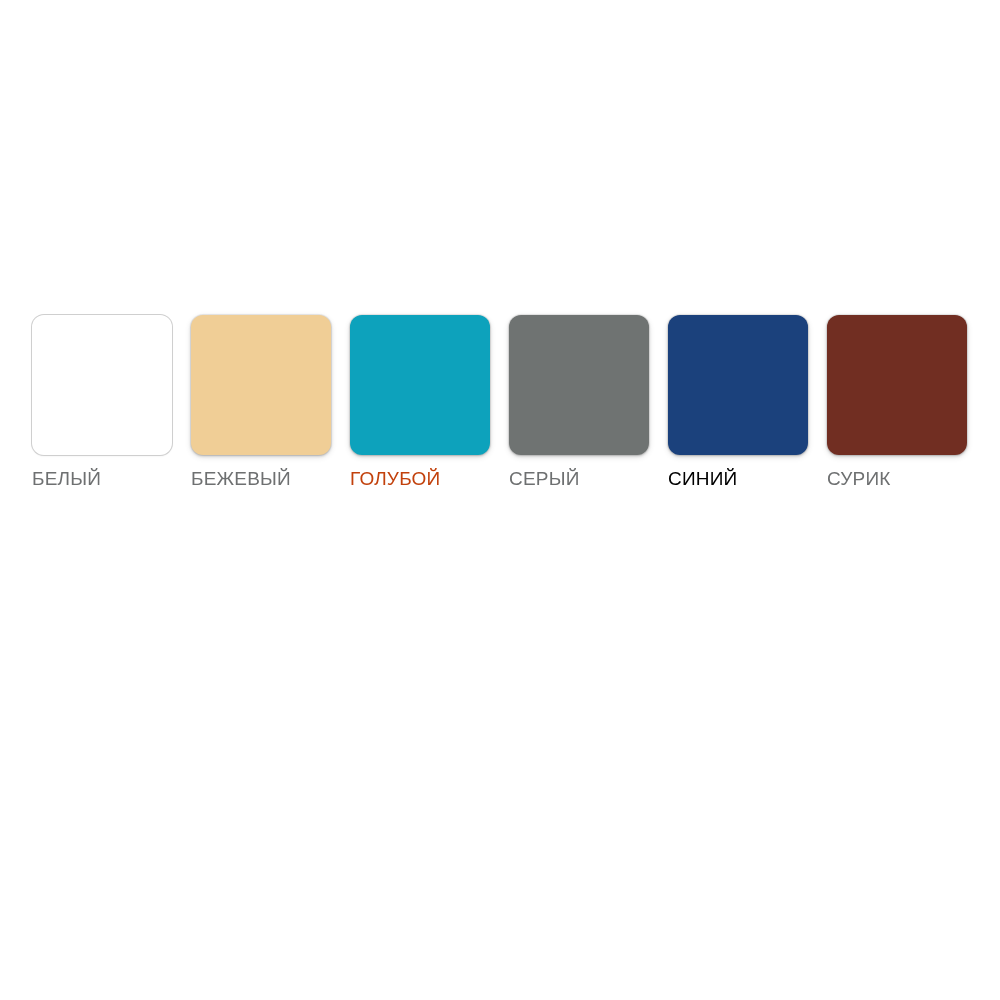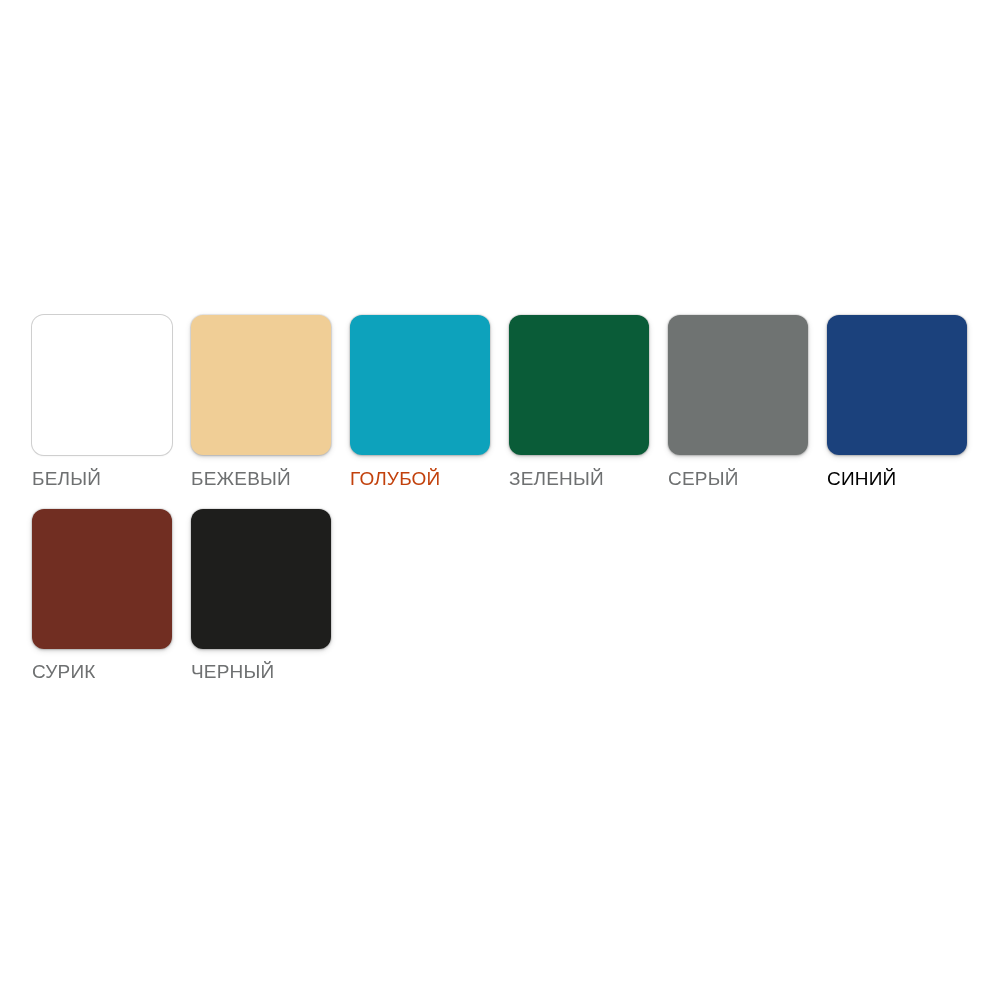--- a/index.html
+++ b/index.html
@@ -87,33 +87,25 @@
       </div>
       <div class="swatch-cell">
         <div class="swatch-chip" style="background-color: rgb(240, 206, 150);"></div>
         <span class="swatch-label" style="color: rgb(110, 112, 113);">БЕЖЕВЫЙ</span>
       </div>
       <div class="swatch-cell">
         <div class="swatch-chip" style="background-color: rgb(13, 162, 188);"></div>
         <span class="swatch-label" style="color: #c2410c;">ГОЛУБОЙ</span>
       </div>
       <div class="swatch-cell">
-        <div class="swatch-chip" style="background-color: rgb(10, 92, 56);"></div>
-        <span class="swatch-label" style="color: rgb(110, 112, 113);">ЗЕЛЕНЫЙ</span>
-      </div>
-      <div class="swatch-cell">
         <div class="swatch-chip" style="background-color: rgb(111, 115, 114);"></div>
         <span class="swatch-label" style="color: rgb(110, 112, 113);">СЕРЫЙ</span>
       </div>
       <div class="swatch-cell">
         <div class="swatch-chip" style="background-color: rgb(27, 65, 124);"></div>
         <span class="swatch-label" style="color: #000000;">СИНИЙ</span>
       </div>
       <div class="swatch-cell">
         <div class="swatch-chip" style="background-color: rgb(113, 46, 34);"></div>
         <span class="swatch-label" style="color: rgb(110, 112, 113);">СУРИК</span>
       </div>
-      <div class="swatch-cell">
-        <div class="swatch-chip" style="background-color: rgb(30, 30, 28);"></div>
-        <span class="swatch-label" style="color: rgb(110, 112, 113);">ЧЕРНЫЙ</span>
-      </div>
     </div>
 </div>
 
 </body></html>

